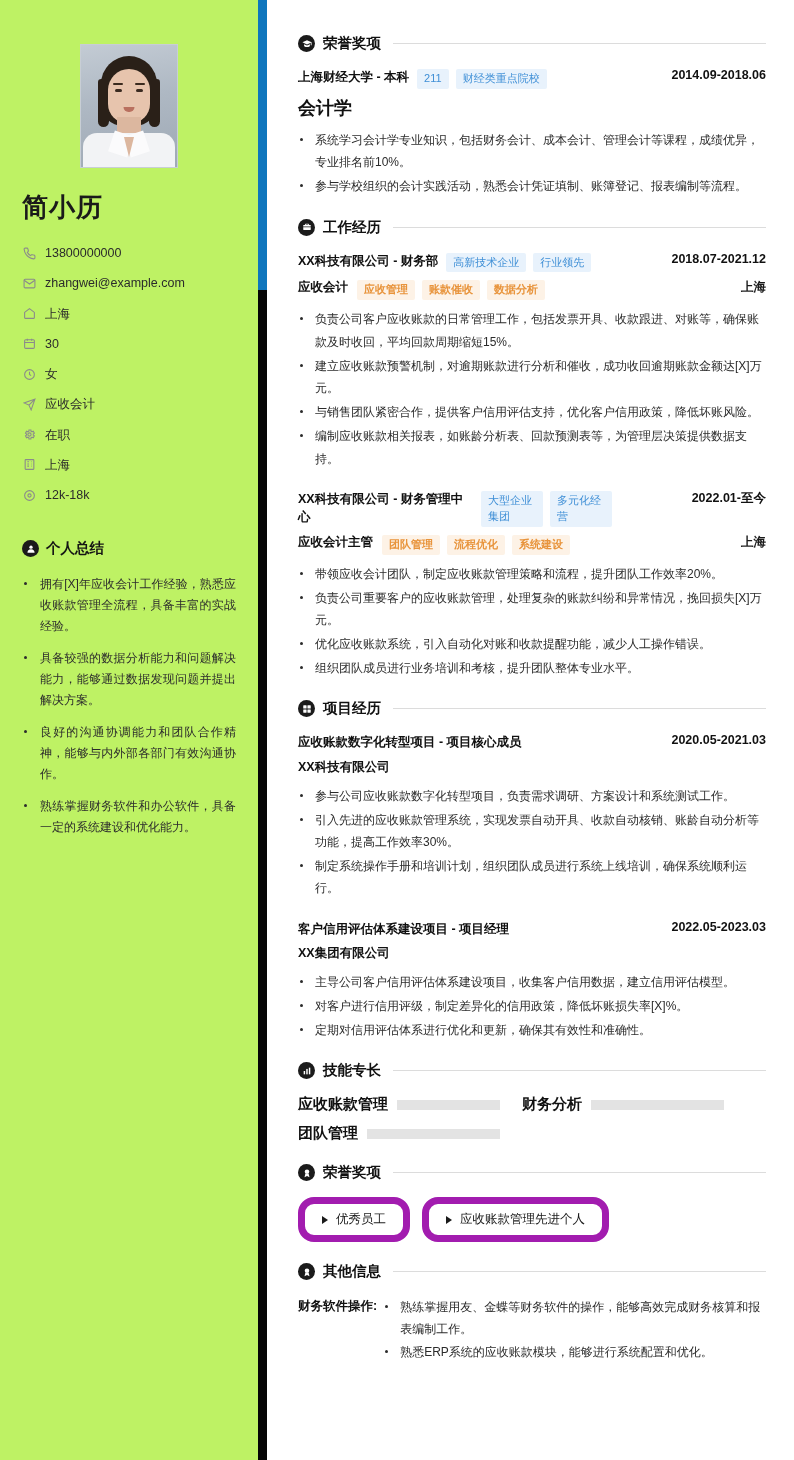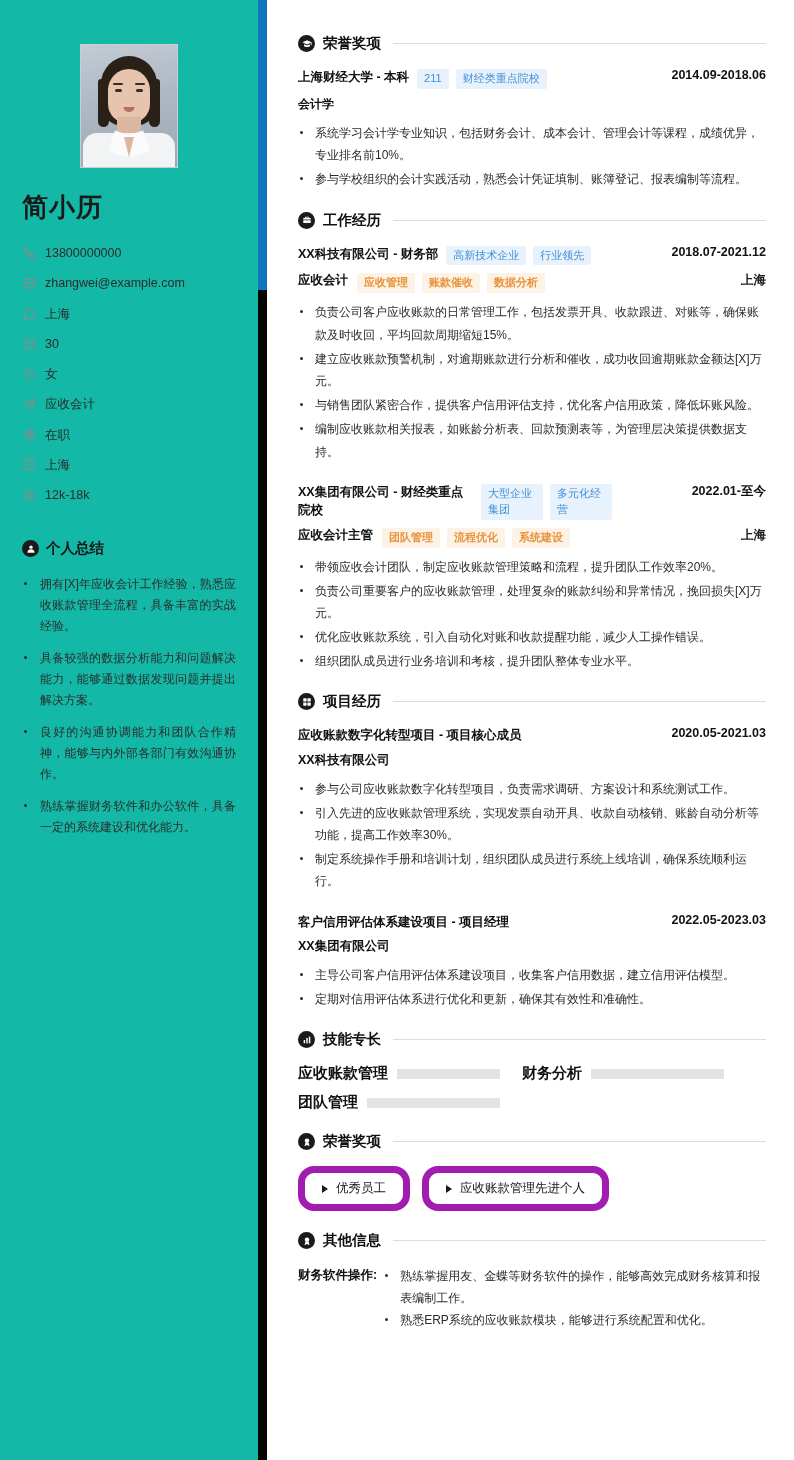--- a/index.html
+++ b/index.html
@@ -13,21 +13,21 @@
     width: 794px;
     min-height: 1460px;
     display: flex;
     background: #ffffff;
   }
 
   
   .sidebar {
     width: 258px;
     flex: 0 0 258px;
-    background: #14b8a6;
+    background: #bef264;
     padding: 44px 22px 30px 22px;
     position: relative;
   }
   .accent-bar {
     position: absolute;
     left: 258px;
     top: 0;
     width: 9px;
     height: 290px;
     background: #0f76bd;
@@ -177,21 +177,21 @@
     margin-left: auto;
     font-size: 12.5px; font-weight: bold; color: #111;
     white-space: nowrap; padding-left: 8px;
   }
   .entry-sub {
     display: flex; align-items: flex-start; gap: 9px;
     font-size: 12.5px; font-weight: bold; color: #111;
     margin-bottom: 8px;
   }
   .entry-loc { margin-left: auto; font-size: 12.5px; color: #1a1a1a; white-space: nowrap; }
-  .entry-major { font-size: 12px; font-weight: bold; color: #111; margin-bottom: 9px; }
+  .entry-major { font-size: 18px; font-weight: bold; color: #111; margin-bottom: 9px; }
   .entry-company { font-size: 12.5px; font-weight: bold; color: #111; margin-bottom: 9px; }
 
   .bullets { list-style: none; }
   .bullets li {
     position: relative;
     padding-left: 17px;
     font-size: 12px;
     line-height: 1.85;
     color: #2b2b2b;
     margin-bottom: 2px;
@@ -438,21 +438,21 @@
         <ul class="bullets">
           <li>负责公司客户应收账款的日常管理工作，包括发票开具、收款跟进、对账等，确保账款及时收回，平均回款周期缩短15%。</li>
           <li>建立应收账款预警机制，对逾期账款进行分析和催收，成功收回逾期账款金额达[X]万元。</li>
           <li>与销售团队紧密合作，提供客户信用评估支持，优化客户信用政策，降低坏账风险。</li>
           <li>编制应收账款相关报表，如账龄分析表、回款预测表等，为管理层决策提供数据支持。</li>
         </ul>
       </div>
 
       <div class="entry" style="margin-top:20px;">
         <div class="entry-top">
-          <span class="entry-title">XX集团有限公司 - 财经类重点院校</span>
+          <span class="entry-title">XX科技有限公司 - 财务管理中心</span>
           <span class="tag-wrap">
             <span class="tag blue narrow">大型企业集团</span>
             <span class="tag blue narrow">多元化经营</span>
           </span>
           <span class="entry-date">2022.01-至今</span>
         </div>
         <div class="entry-sub">
           <span>应收会计主管</span>
           <span class="tag-wrap">
             <span class="tag orange">团队管理</span>
@@ -498,20 +498,21 @@
       </div>
 
       <div class="entry" style="margin-top:20px;">
         <div class="entry-top">
           <span class="entry-title wide">客户信用评估体系建设项目 - 项目经理</span>
           <span class="entry-date">2022.05-2023.03</span>
         </div>
         <div class="entry-company">XX集团有限公司</div>
         <ul class="bullets">
           <li>主导公司客户信用评估体系建设项目，收集客户信用数据，建立信用评估模型。</li>
+          <li>对客户进行信用评级，制定差异化的信用政策，降低坏账损失率[X]%。</li>
           <li>定期对信用评估体系进行优化和更新，确保其有效性和准确性。</li>
         </ul>
       </div>
     </section>
 
     <section class="section">
       <div class="sec-head">
         <span class="sec-ic">
             <svg viewBox="0 0 24 24" fill="currentColor">
               <rect x="4" y="12" width="3.5" height="8"></rect>

